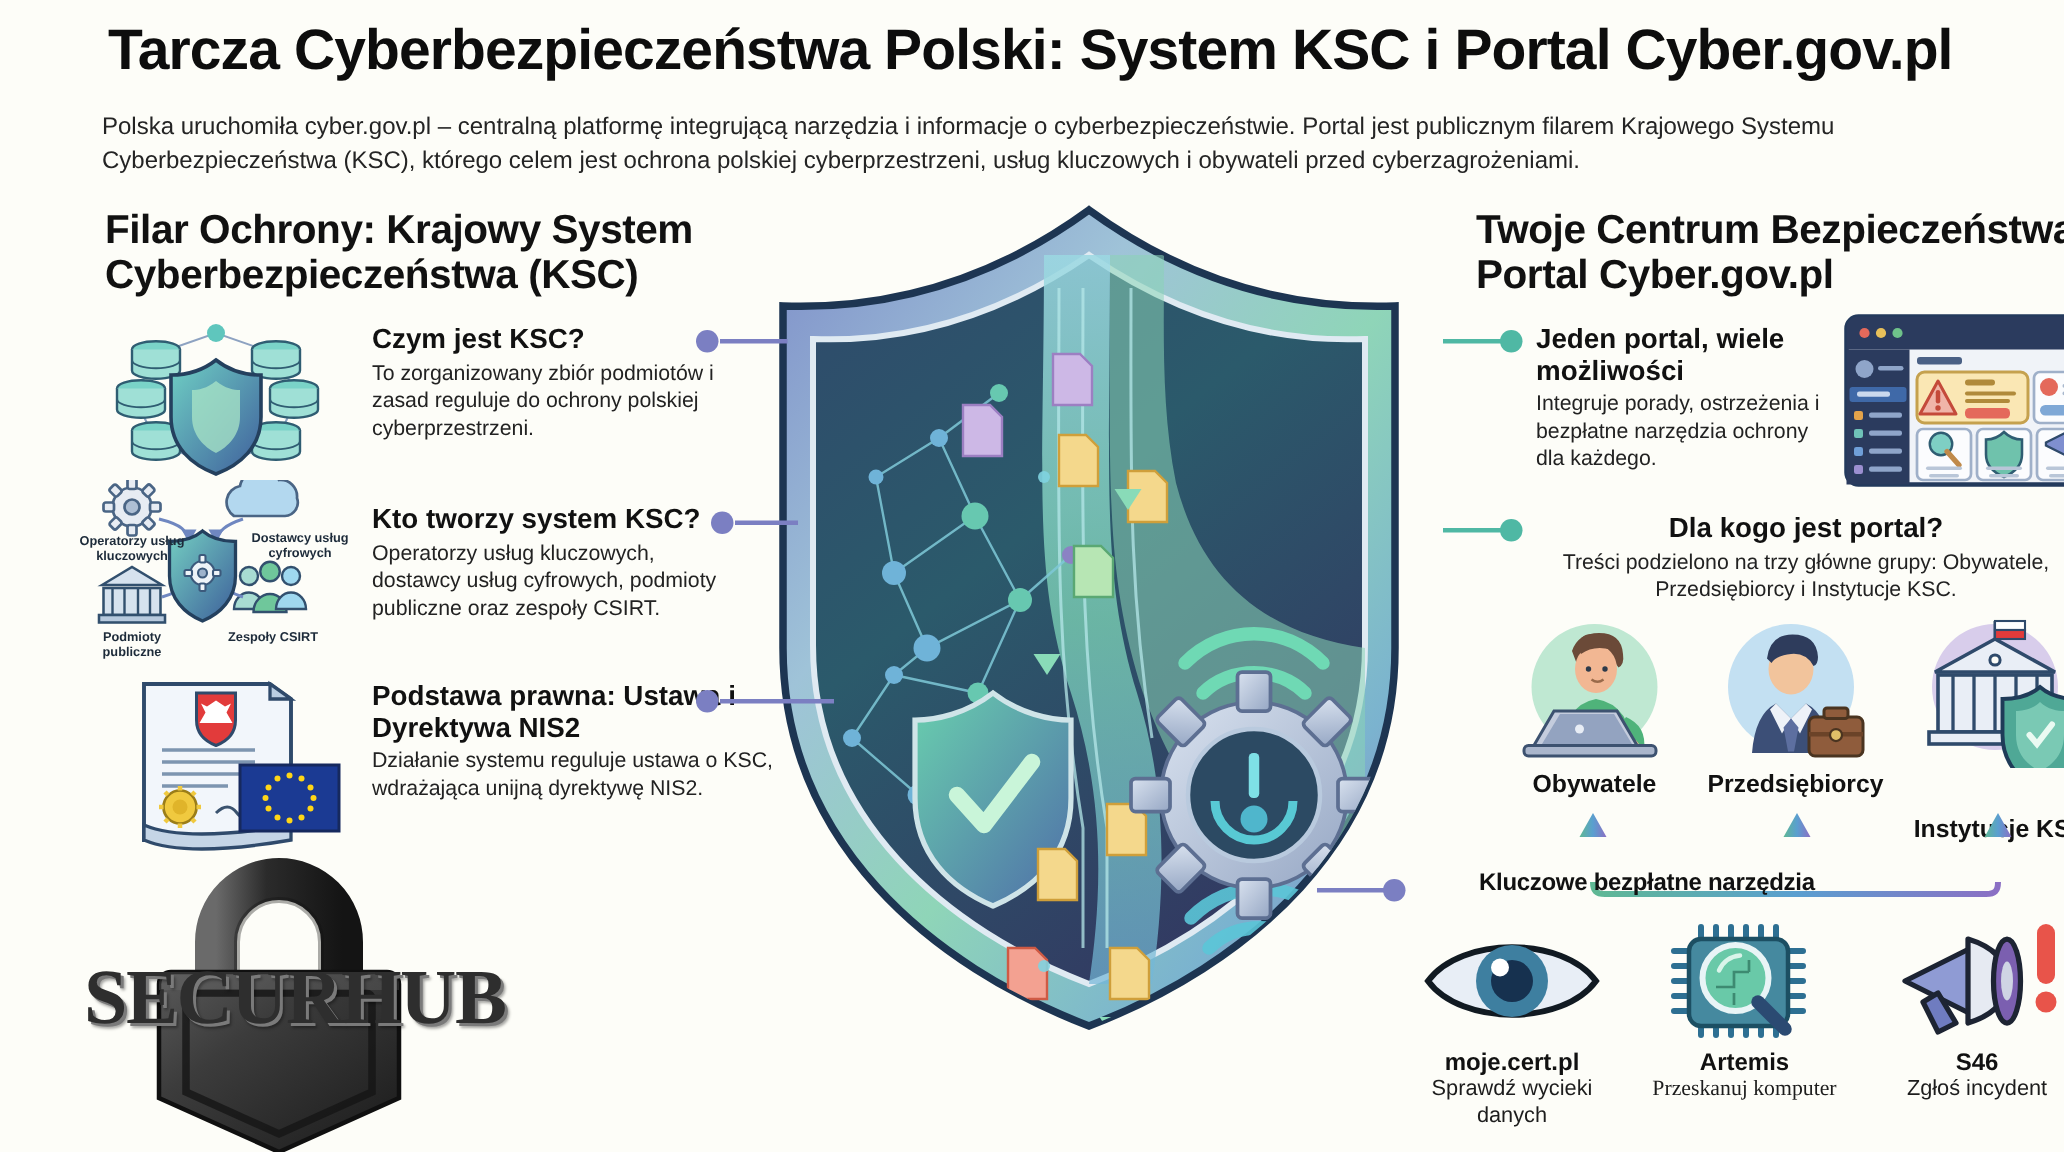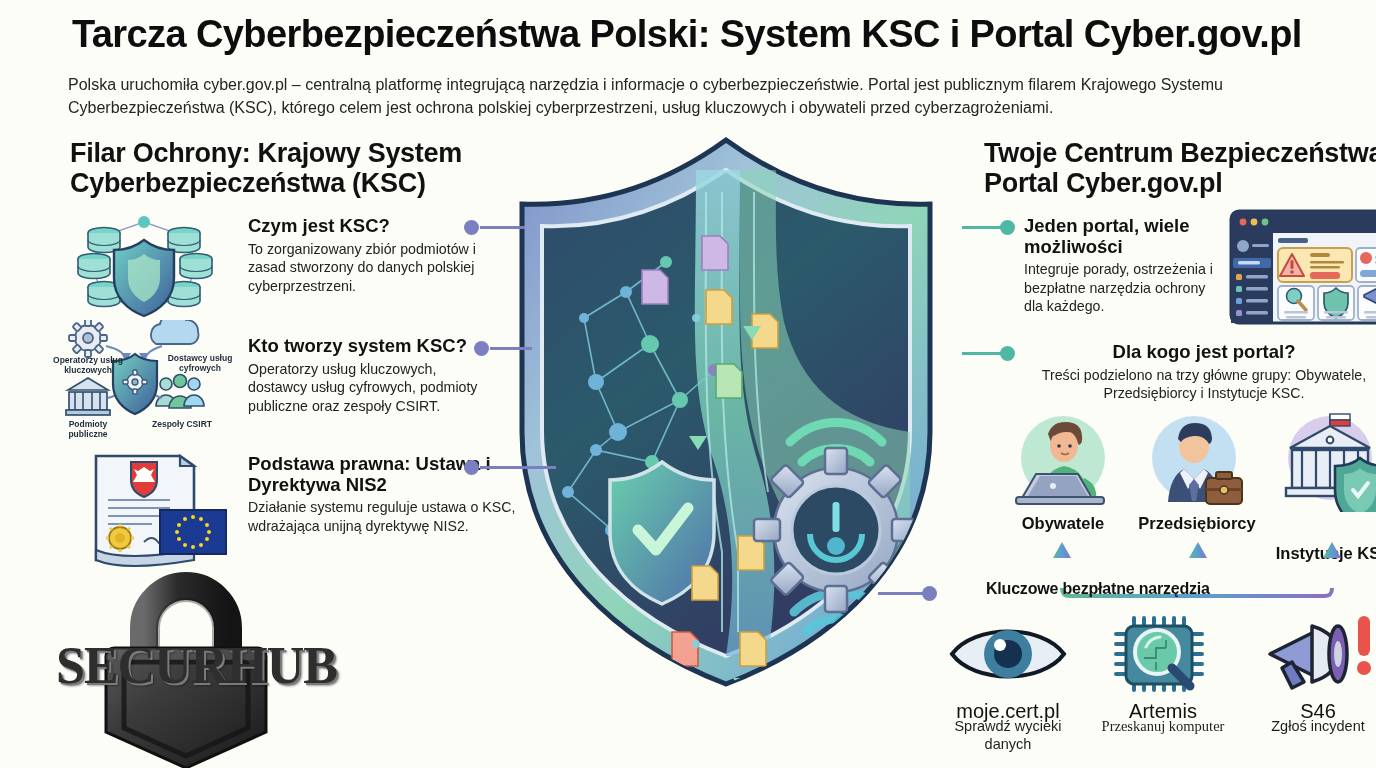--- a/index.html
+++ b/index.html
@@ -47,21 +47,21 @@
   
   .mini-lbl{
     font-size:8.5px;font-weight:bold;text-align:center;
     line-height:1.12;color:#1d2b3a;
   }
 
   
   .persona-lbl{font-size:16.5px;font-weight:bold;text-align:center;color:#111;}
 
   
-  .tool-name{font-size:20px;font-weight:normal;text-align:center;color:#111;}
+  .tool-name{font-size:16px;font-weight:bold;text-align:center;color:#111;}
   .tool-desc{font-size:14.5px;text-align:center;color:#1d1d1d;line-height:1.22;}
 
   
   .logo-word{
     font-family:"Liberation Serif", serif;
     font-size:52px;font-weight:bold;letter-spacing:-1px;
     color:#2e2e2e;
     text-shadow:2px 2px 0 #7a7a7a, 3px 3px 2px rgba(0,0,0,.35);
   }
   .credit{
@@ -284,21 +284,21 @@
 
       <g transform="translate(90,28)">
         <path d="M0 0 C10 8 22 10 30 10 L30 38 C30 58 16 70 0 76 C-16 70 -30 58 -30 38 L-30 10 C-22 10 -10 8 0 0 Z" fill="url(#dbshg)" stroke="#24405e" stroke-width="2.4"></path>
         <path d="M0 14 C6 19 12 20 16 20 L16 38 C16 50 8 58 0 62 C-8 58 -16 50 -16 38 L-16 20 C-12 20 -6 19 0 14 Z" fill="#a9e6c7" opacity="0.75"></path>
       </g>
     </svg>
   </div>
 
   <div class="abs" style="left:216px;top:216px;width:230px;">
     <div class="blk-title">Czym jest KSC?</div>
-    <div class="blk-body">To zorganizowany zbiór podmiotów i zasad stworzony do danych polskiej cyberprzestrzeni.</div>
+    <div class="blk-body">To zorganizowany zbiór podmiotów i zasad reguluje do ochrony polskiej cyberprzestrzeni.</div>
   </div>
   <div class="abs line purple" style="left:448px;top:226px;width:45px;"></div>
   <div class="abs dot purple" style="left:432px;top:220px;"></div>
 
   <div class="abs" style="left:14px;top:320px;width:198px;height:128px;">
     <svg width="198" height="128" viewBox="0 0 198 128">
       <defs>
         <linearGradient id="actg" x1="0" y1="0" x2="1" y2="1">
           <stop offset="0" stop-color="#74cfc2"></stop>
             <stop offset="1" stop-color="#3d5f9a"></stop>

